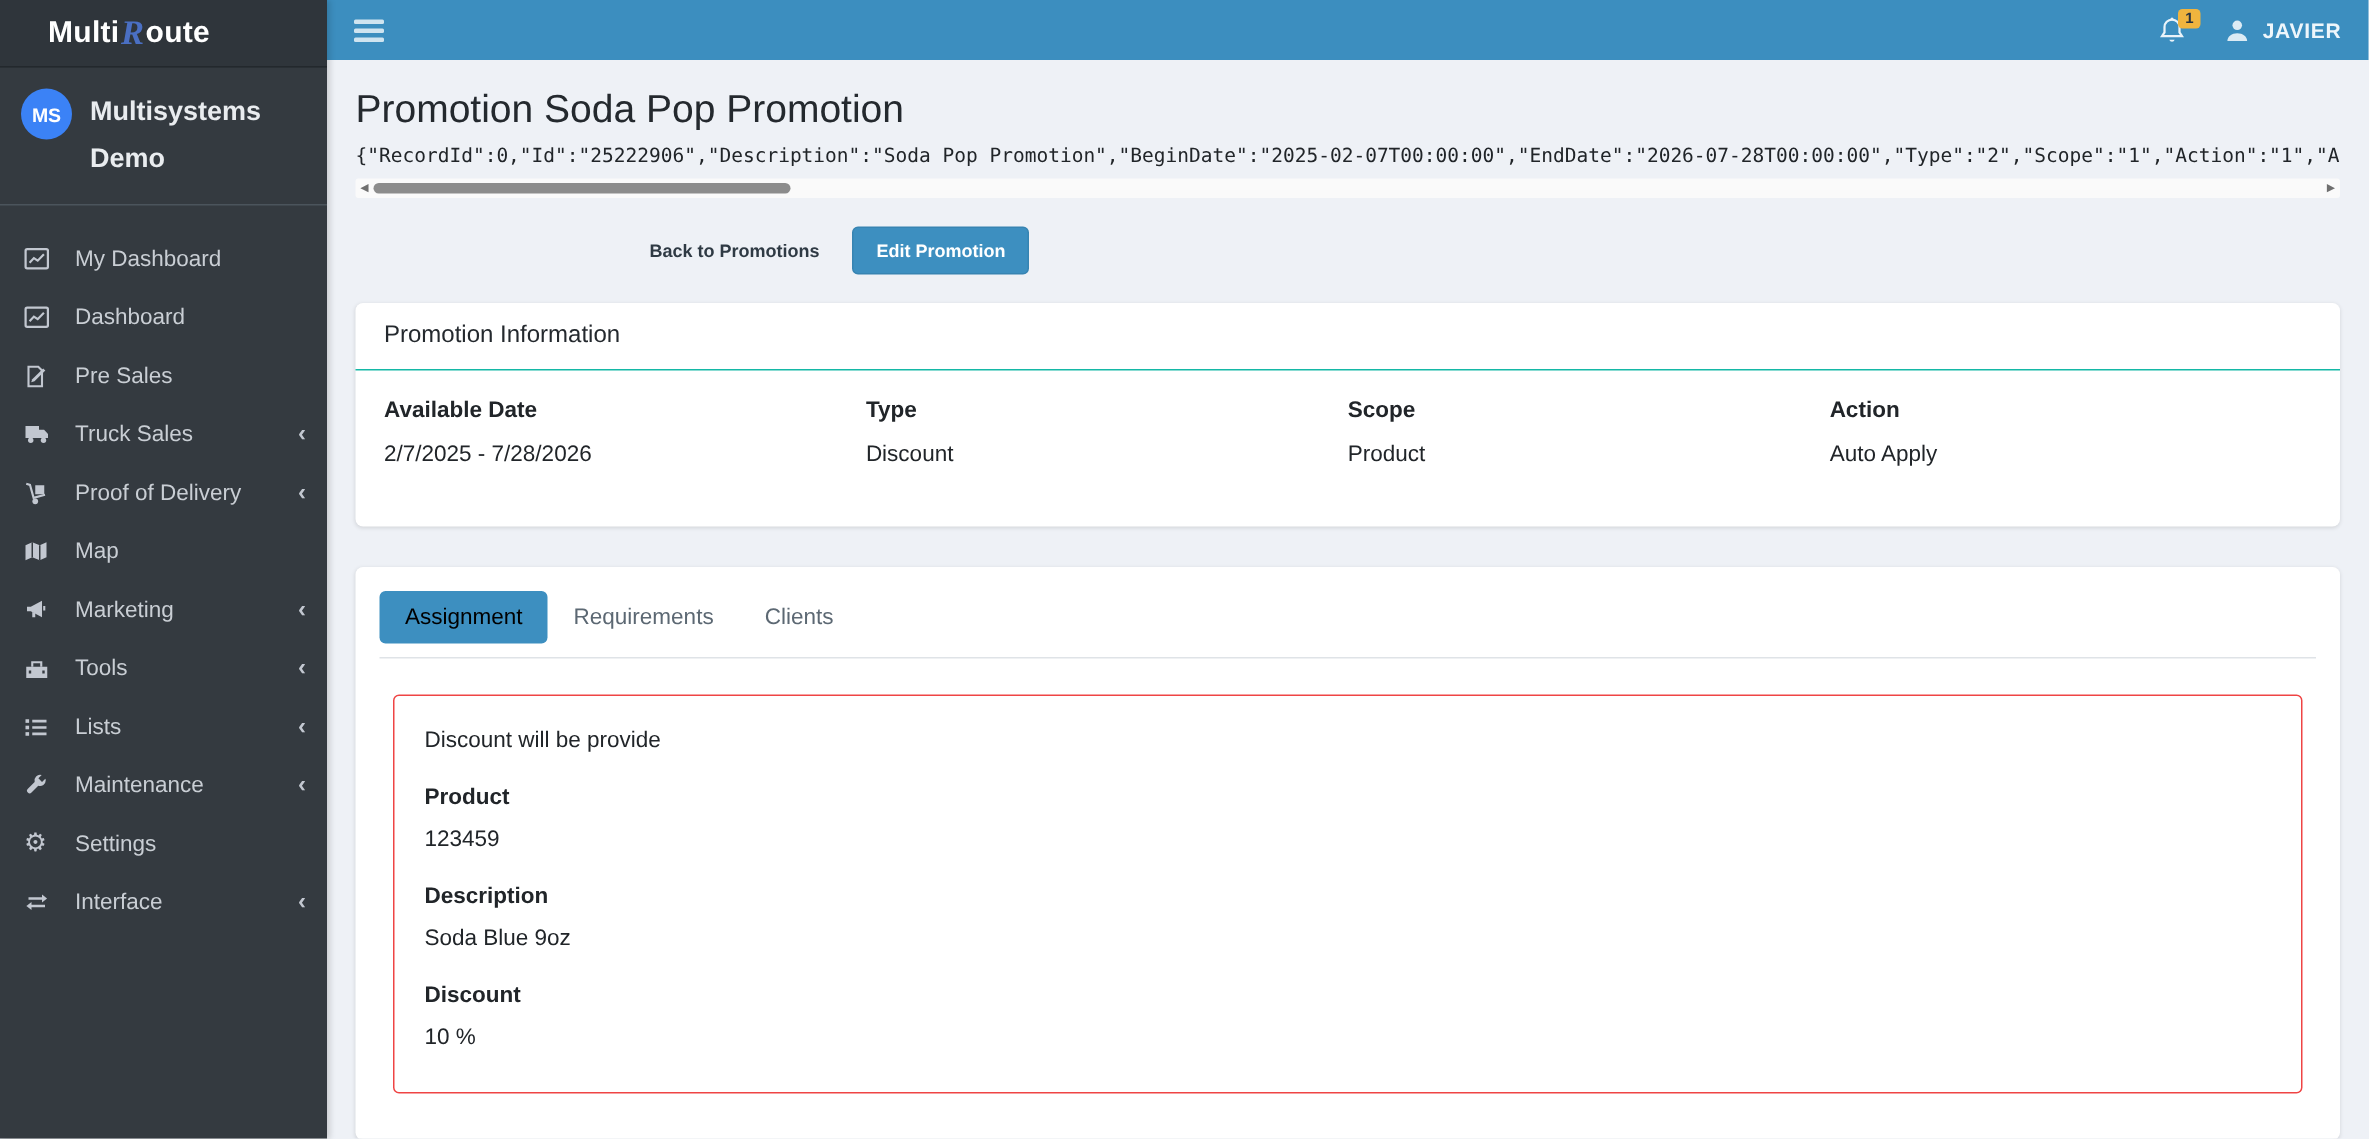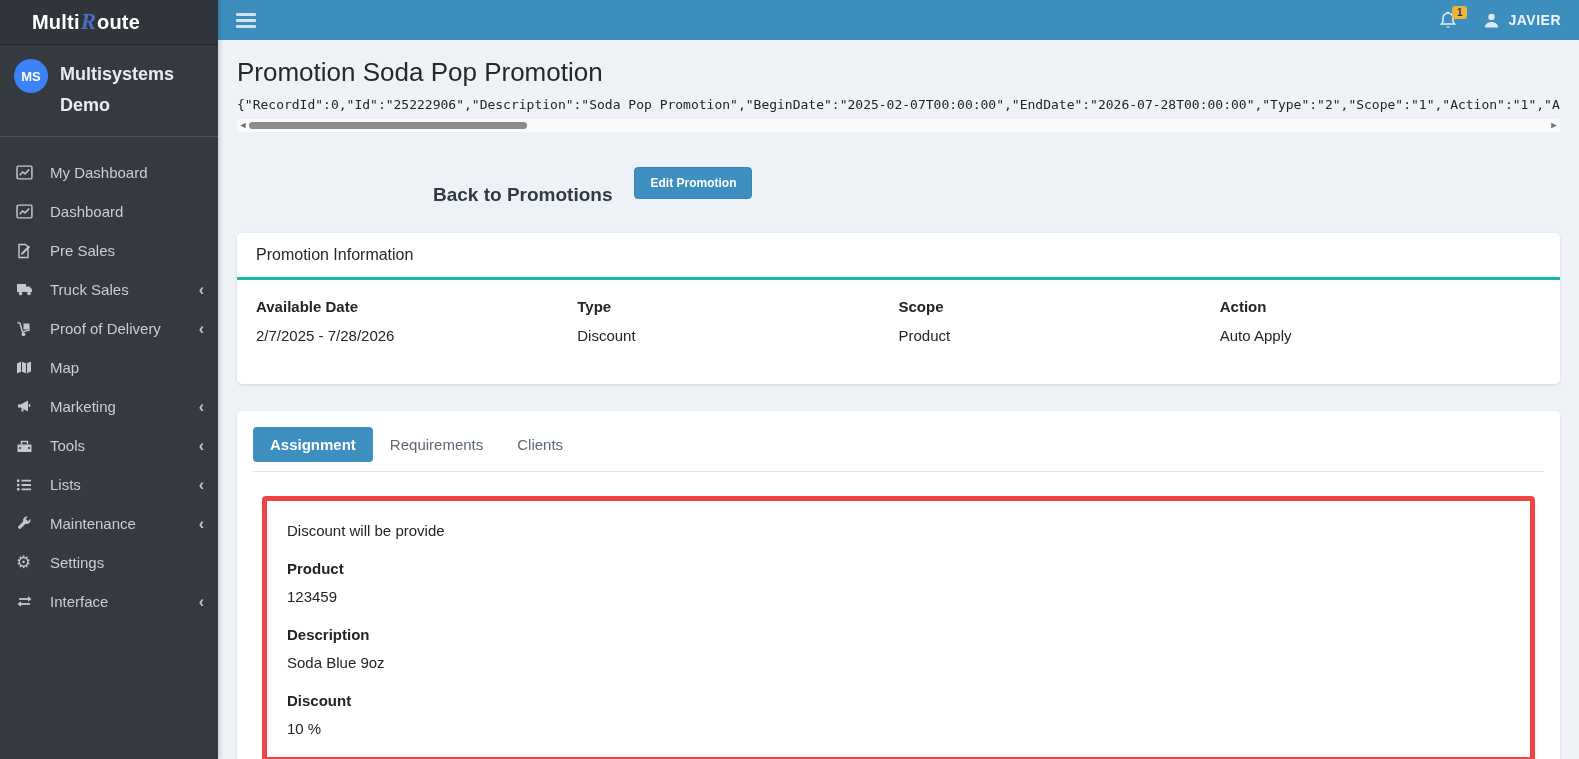--- a/index.html
+++ b/index.html
@@ -36,36 +36,36 @@
   
   .content { position:absolute; left:218px; top:40px; right:0; bottom:0; background:#eef1f6; padding:0 19px; overflow:hidden; }
   .page-title { font-size:26px; font-weight:500; color:#24292e; padding-top:17px; }
   .json-line { margin-top:9px; font-family:"DejaVu Sans Mono","Liberation Mono",monospace; font-size:13px; color:#212529; white-space:nowrap; overflow:hidden; }
   .hscrollbar { margin-top:7px; height:13px; background:#fafafa; border-radius:2px; position:relative; display:flex; align-items:center; }
   .hs-arrow { font-size:9px; color:#6f6f6f; width:12px; text-align:center; cursor:pointer; line-height:13px; }
   .hs-arrow.right { position:absolute; right:0; }
   .hs-thumb { position:absolute; left:12px; top:3px; width:278px; height:7px; background:#8c8c8c; border-radius:4px; cursor:pointer; }
 
   .actions-row { margin-top:19px; margin-left:186px; display:flex; align-items:center; gap:12px; }
-  .btn-link { background:transparent; border:none; font-family:inherit; font-size:19px; font-weight:600; color:#2f3a44; padding:8px 10px; cursor:pointer;margin-top:25px; }
+  .btn-link { background:transparent; border:none; font-family:inherit; font-size:12px; font-weight:600; color:#2f3a44; padding:8px 10px; cursor:pointer; }
   .btn-primary { background:#3d8fc0; border:1px solid #3784b2; color:#fff; font-family:inherit; font-size:12px; font-weight:600; padding:8px 15px; border-radius:4px; cursor:pointer; }
 
   .card { background:#ffffff; border-radius:5px; box-shadow:0 1px 3px rgba(0,0,0,.12); }
   .card.info { margin-top:19px; }
-  .card-header { padding:13px 19px; font-size:16px; color:#24292e; border-bottom:3px solid #14b8a6; }
+  .card-header { padding:13px 19px; font-size:16px; color:#24292e; border-bottom:1px solid #14b8a6; }
   .card-body { padding:18px 19px 40px 19px; }
   .grid-4 { display:grid; grid-template-columns:repeat(4,1fr); }
   .field-label { font-size:15px; font-weight:700; color:#212529; }
   .field-value { font-size:15px; color:#212529; margin-top:12px; }
 
   .card.tabs-card { margin-top:27px; padding:16px 16px 33px 16px; height:382px; }
   .tabs-row { display:flex; align-items:center; border-bottom:1px solid #dfe3e7; padding-bottom:0; }
   .tab { font-size:15px; padding:9px 17px; margin-bottom:9px; color:#5c6873; cursor:pointer; background:transparent; border:none; font-family:inherit; }
-  .tab.active { background:#3d8fc0; color:#ffffff; border-radius:4px; font-weight:700; margin-bottom:9px; }
-  .inner-box { margin:24px 9px 0 9px; border:5px solid #ef4444; border-radius:4px; padding:21px 20px; height:266px; }
+  .tab.active { background:#3d8fc0; color:#000000; border-radius:4px; font-weight:400; margin-bottom:9px; }
+  .inner-box { margin:24px 9px 0 9px; border:1px solid #ef4444; border-radius:4px; padding:21px 20px; height:266px; }
   .intro-text { font-size:15px; color:#212529; }
   .assign-group { margin-top:21px; }
   .assign-group .field-value { margin-top:11px; }
 </style>
 </head>
 <body>
 
 <aside class="sidebar">
   <div class="brand">
     <span class="b1">Multi</span>

